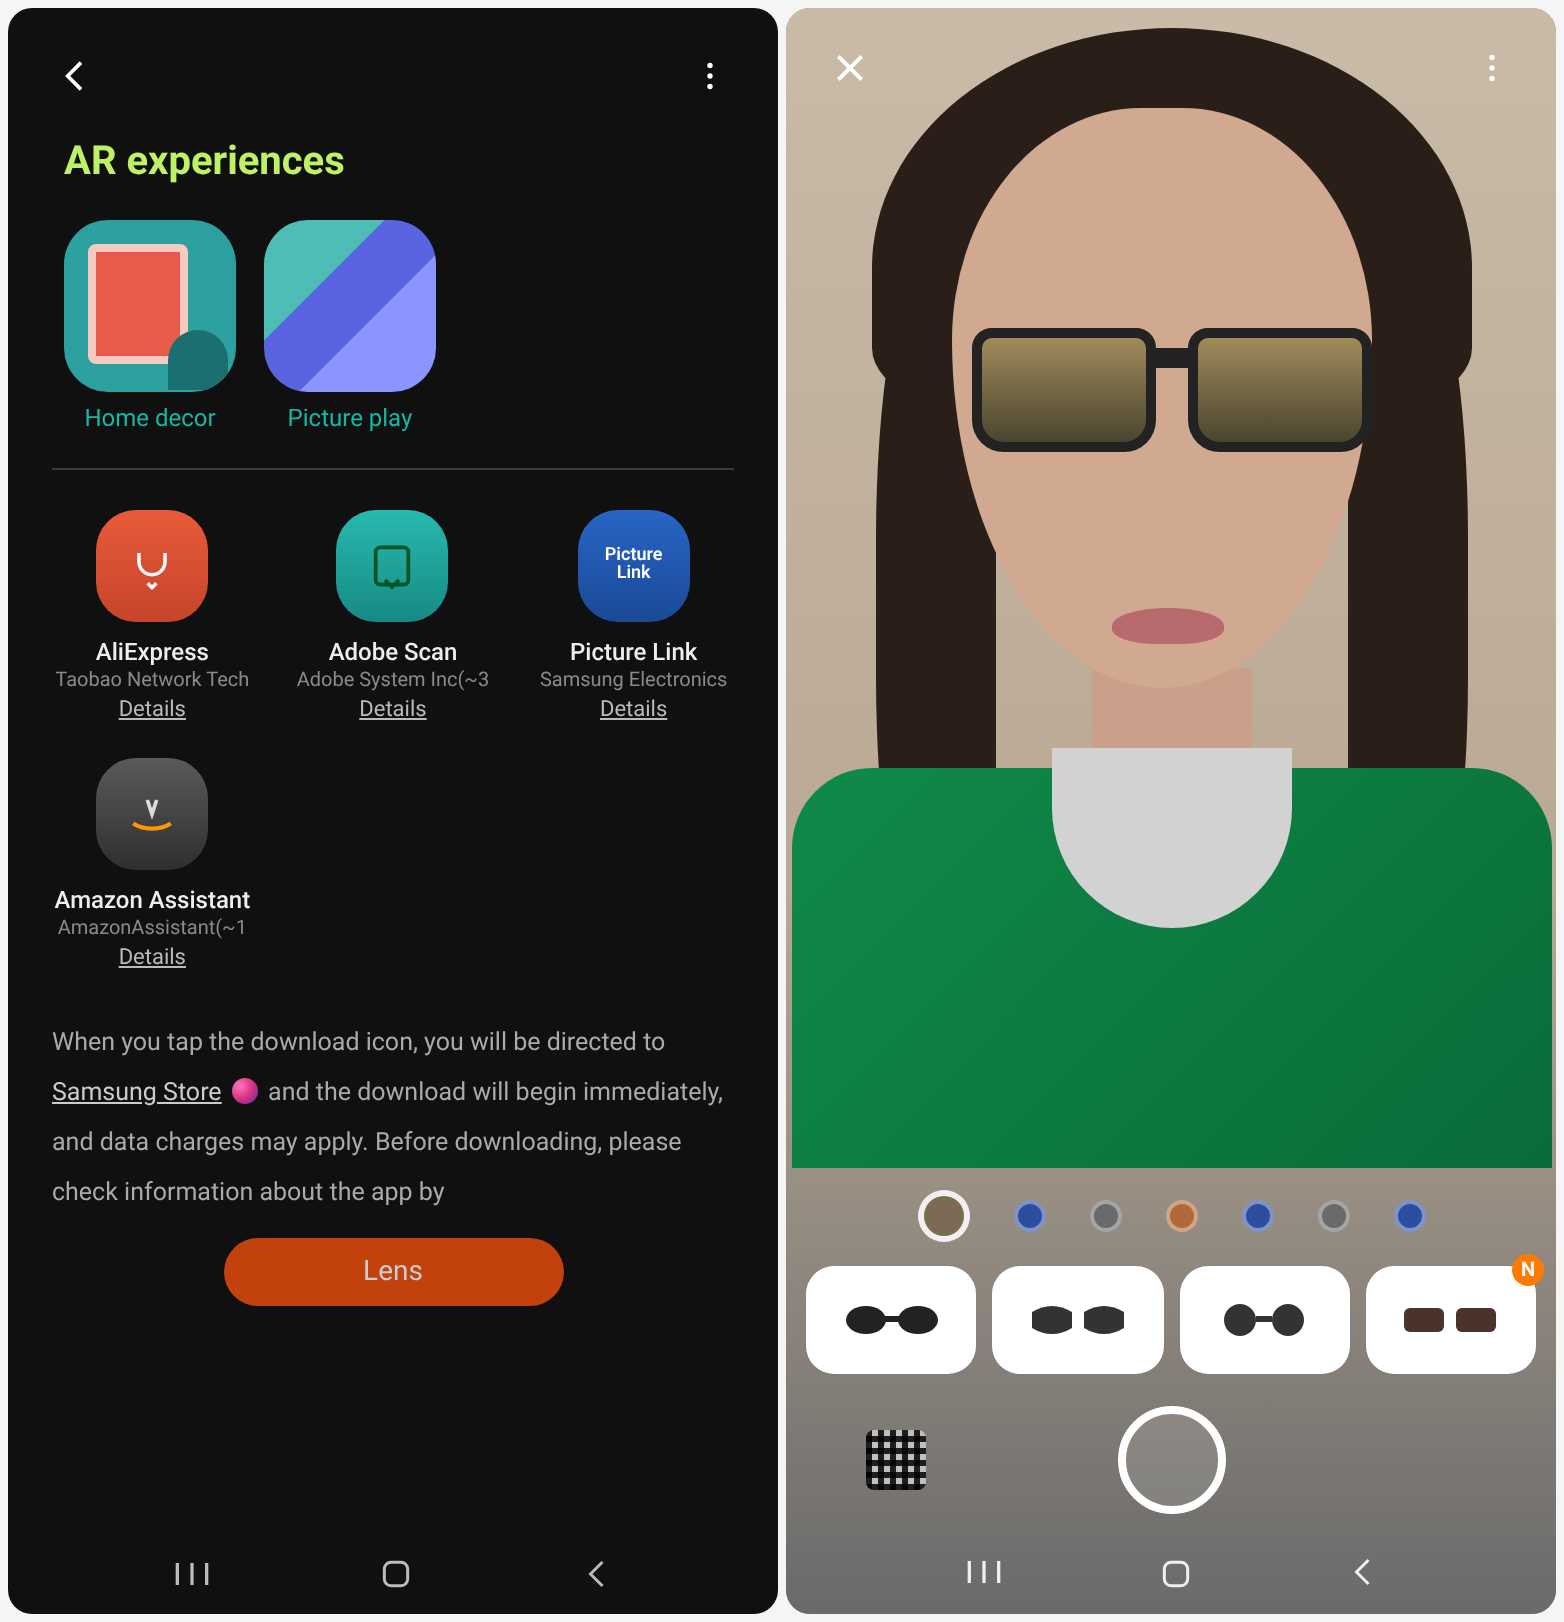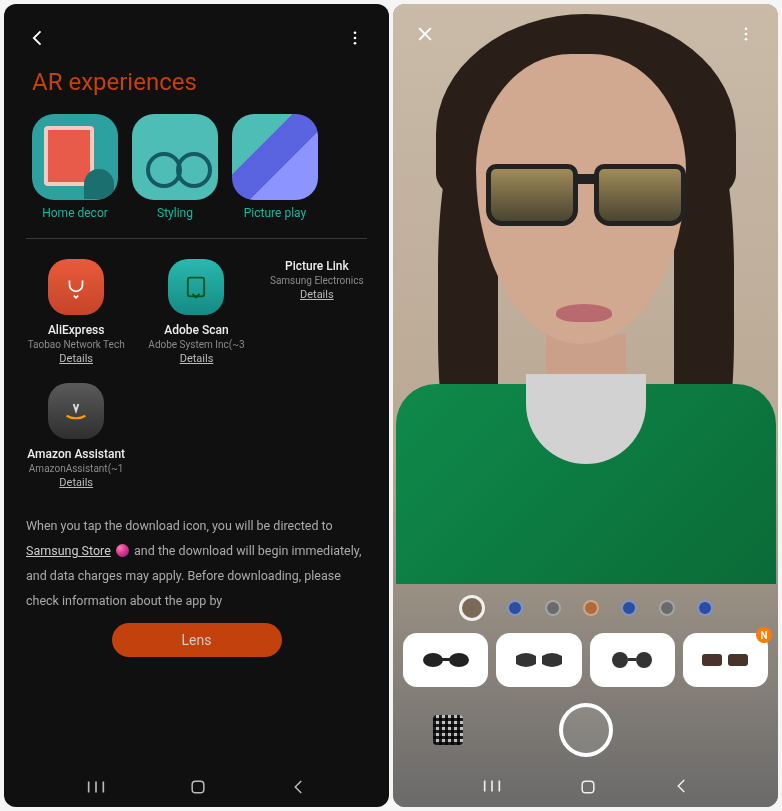--- a/index.html
+++ b/index.html
@@ -32,23 +32,23 @@
     justify-content: space-between;
     padding: 18px 18px 6px 18px;
   }
   .back-btn, .menu-btn {
     width: 32px; height: 32px;
     display: flex; align-items: center; justify-content: center;
     color: #fff;
     cursor: pointer;
   }
   .left-title {
-    font-size: 24px;
-    font-weight: 400;
-    color: #c2410c;
+    font-size: 20px;
+    font-weight: 700;
+    color: #bef264;
     padding: 8px 18px 18px 28px;
   }
   .ar-row {
     display: flex;
     gap: 14px;
     padding: 0 18px 18px 28px;
   }
   .ar-card {
     width: 86px;
     display: flex;
@@ -324,24 +324,20 @@
   </div>
 
   <div class="left-title">AR experiences</div>
 
   <div class="ar-row">
     <div class="ar-card">
       <div class="ar-thumb thumb-home"></div>
       <div class="ar-label">Home decor</div>
     </div>
     <div class="ar-card">
-      <div class="ar-thumb thumb-styling"></div>
-      <div class="ar-label">Styling</div>
-    </div>
-    <div class="ar-card">
       <div class="ar-thumb thumb-picture"></div>
       <div class="ar-label">Picture play</div>
     </div>
   </div>
 
   <div class="divider"></div>
 
   <div class="app-grid">
     <div class="app-card">
       <div class="app-icon icon-aliexpress">
@@ -359,20 +355,21 @@
         <svg width="28" height="28" viewBox="0 0 24 24" fill="none" stroke="#052" stroke-width="1.6">
             <rect x="5" y="4" width="14" height="16" rx="2"></rect>
             <polyline points="9 18 12 21 15 18"></polyline>
           </svg>
       </div>
       <div class="app-name">Adobe Scan</div>
       <div class="app-sub">Adobe System Inc(~3</div>
       <div class="app-details">Details</div>
     </div>
     <div class="app-card">
+      <div class="app-icon icon-piclink">Picture<br>Link</div>
       <div class="app-name">Picture Link</div>
       <div class="app-sub">Samsung Electronics</div>
       <div class="app-details">Details</div>
     </div>
     <div class="app-card">
       <div class="app-icon icon-amazon">
         <svg width="28" height="28" viewBox="0 0 24 24" fill="none">
             <path d="M4 16c4 3 12 3 16 0" stroke="#ff9900" stroke-width="1.8"></path>
             <polyline points="10 6 12 12 14 6" stroke="#ddd" stroke-width="1.6" fill="none"></polyline>
           </svg>

